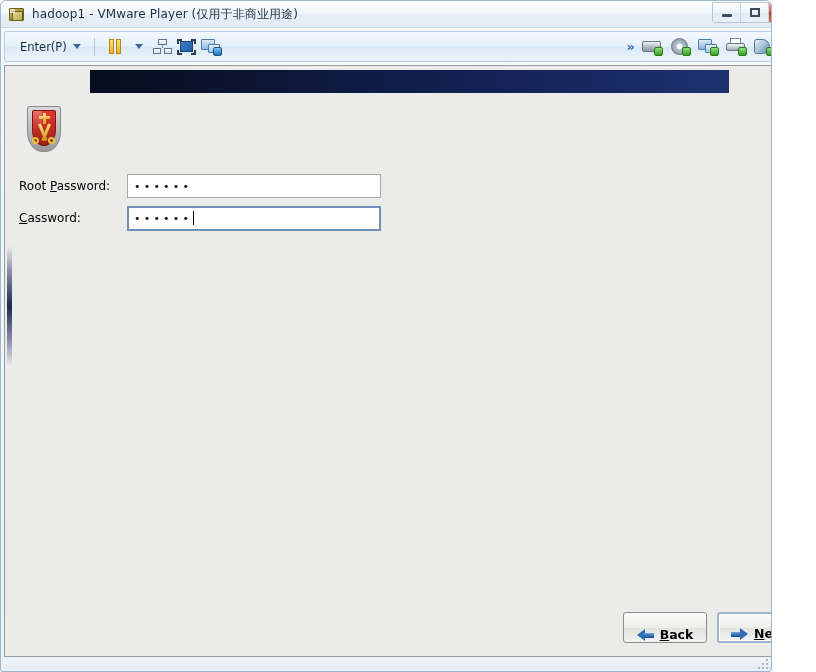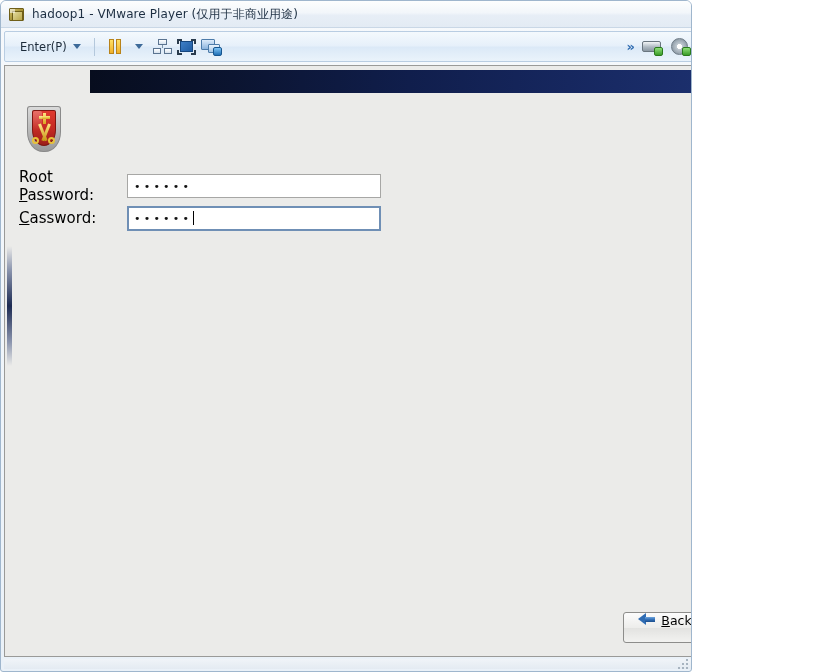--- a/index.html
+++ b/index.html
@@ -8,21 +8,21 @@
     width: 816px;
     height: 672px;
     overflow: hidden;
     font-family: "DejaVu Sans", sans-serif;
     background: #ffffff;
   }
 
   
   .window {
     position: relative;
-    width: 692px;
+    width: 772px;
     height: 672px;
     background: linear-gradient(180deg,#f6f9fc 0%, #eaf1f8 100%);
     border: 1px solid #9fb6cd;
     border-radius: 6px 6px 3px 3px;
     overflow: hidden;
   }
 
   
   .titlebar {
     position: absolute;
@@ -329,21 +329,21 @@
     left: 14px; top: 108px;
   }
   .form-row {
     display: flex;
     align-items: center;
     height: 24px;
     margin-bottom: 8px;
   }
   .form-label {
     width: 108px;
-    font-size: 15px;
+    font-size: 12px;
     color: #000000;
   }
   .form-label .mn { text-decoration: underline; }
 
   .pwfield {
     width: 254px; height: 24px;
     background: #ffffff;
     border: 1px solid #a7a7a5;
     display: flex; align-items: center;
     padding-left: 6px;
@@ -372,24 +372,25 @@
     position: absolute;
     right: 12px; bottom: 13px;
     display: flex;
     gap: 10px;
   }
   .navbtn {
     width: 84px; height: 31px;
     background: linear-gradient(180deg,#fcfcfc 0%, #ededeb 50%, #e2e2e0 51%, #f2f2f0 100%);
     border: 1px solid #8d8d8b;
     border-radius: 3px;
-    display: flex; align-items: flex-start; justify-content: center;
+    display: flex; align-items: flex-end; justify-content: center;
     gap: 6px;
     font-size: 12.5px;
     color: #000000;
+    font-weight: bold;
   }
   .navbtn.focused {
     border: 2px solid #9fb4d0;
     box-shadow: inset 0 0 0 1px #ffffff;
   }
   .navbtn .mn { text-decoration: underline; }
   .arrow {
     position: relative;
     width: 17px; height: 13px;
     flex: none;

